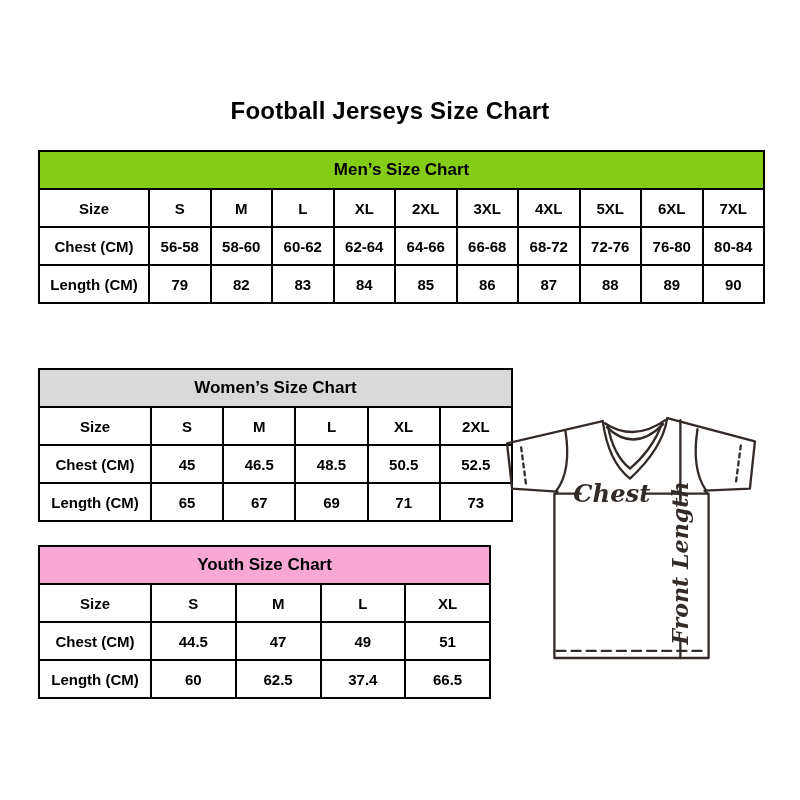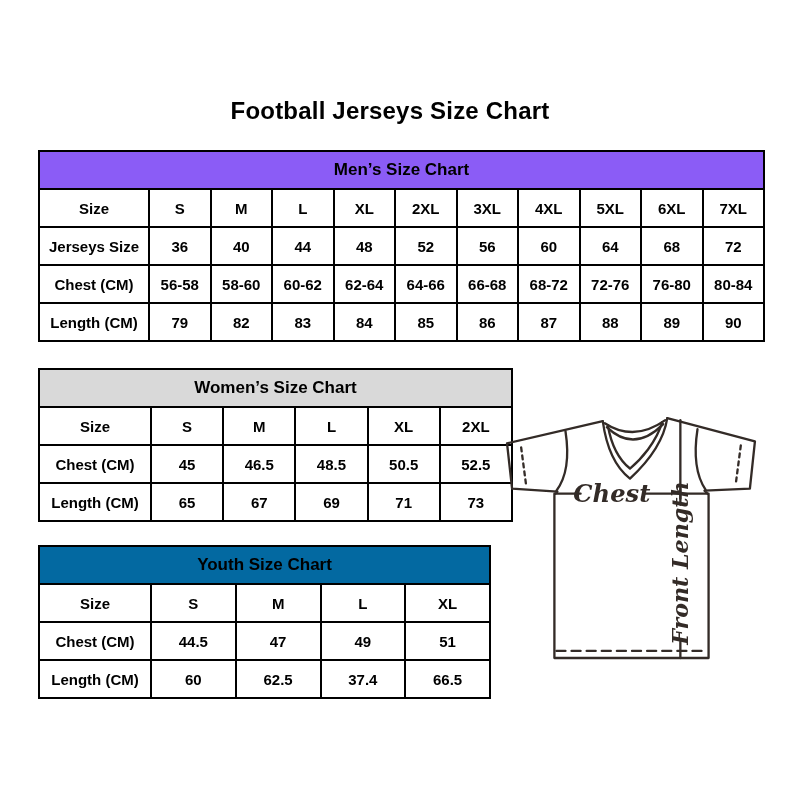--- a/index.html
+++ b/index.html
@@ -45,51 +45,38 @@
       <col>
       <col>
       <col>
       <col>
       <col>
       <col>
       <col>
     </colgroup>
     <thead>
       <tr>
-        <th class="tbl-title" colspan="11" style="background: #8b5cf6;">Men’s Size Chart</th>
+        <th class="tbl-title" colspan="11" style="background: #84cc16;">Men’s Size Chart</th>
       </tr>
     </thead>
     <tbody>
       <tr>
         <td>Size</td>
         <td>S</td>
         <td>M</td>
         <td>L</td>
         <td>XL</td>
         <td>2XL</td>
         <td>3XL</td>
         <td>4XL</td>
         <td>5XL</td>
         <td>6XL</td>
         <td>7XL</td>
       </tr>
       <tr>
-        <td>Jerseys Size</td>
-        <td>36</td>
-        <td>40</td>
-        <td>44</td>
-        <td>48</td>
-        <td>52</td>
-        <td>56</td>
-        <td>60</td>
-        <td>64</td>
-        <td>68</td>
-        <td>72</td>
-      </tr>
-      <tr>
         <td>Chest (CM)</td>
         <td>56-58</td>
         <td>58-60</td>
         <td>60-62</td>
         <td>62-64</td>
         <td>64-66</td>
         <td>66-68</td>
         <td>68-72</td>
         <td>72-76</td>
         <td>76-80</td>
@@ -154,21 +141,21 @@
 <table class="size-chart" id="youth-table">
     <colgroup>
       <col style="width: 112px;">
       <col>
       <col>
       <col>
       <col>
     </colgroup>
     <thead>
       <tr>
-        <th class="tbl-title" colspan="5" style="background: #0369a1;">Youth Size Chart</th>
+        <th class="tbl-title" colspan="5" style="background: #f9a8d4;">Youth Size Chart</th>
       </tr>
     </thead>
     <tbody>
       <tr>
         <td>Size</td>
         <td>S</td>
         <td>M</td>
         <td>L</td>
         <td>XL</td>
       </tr>

